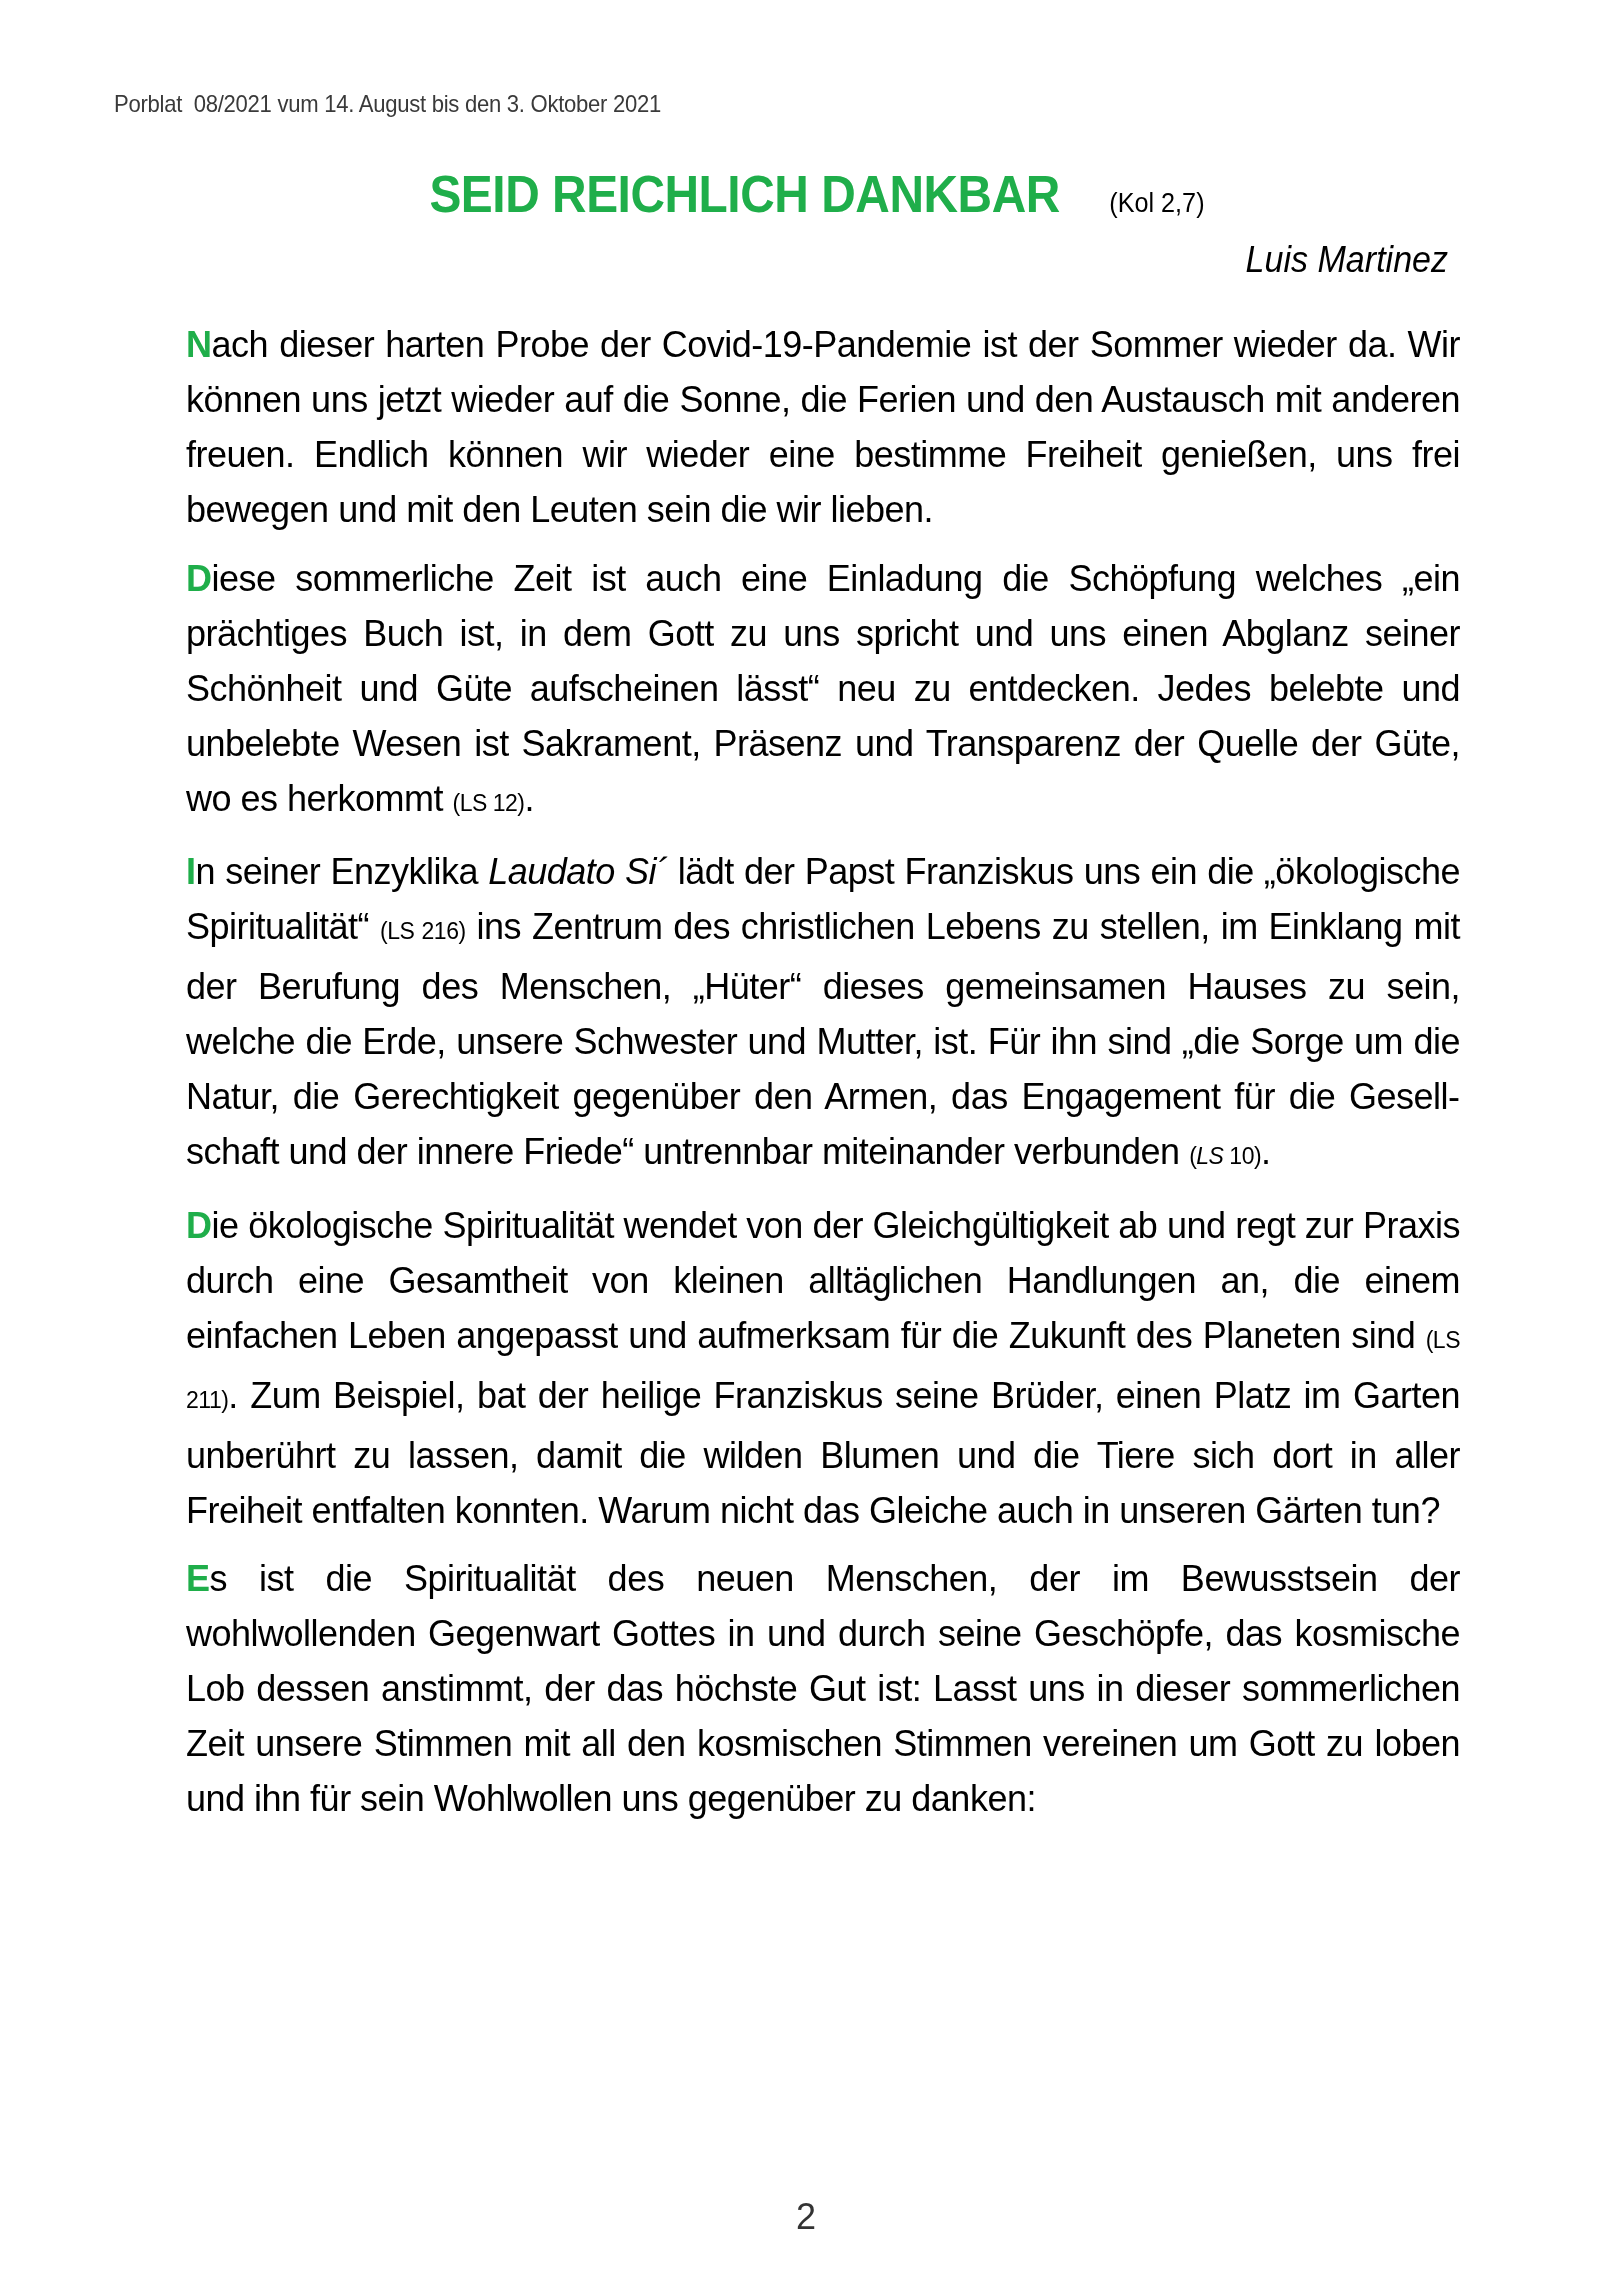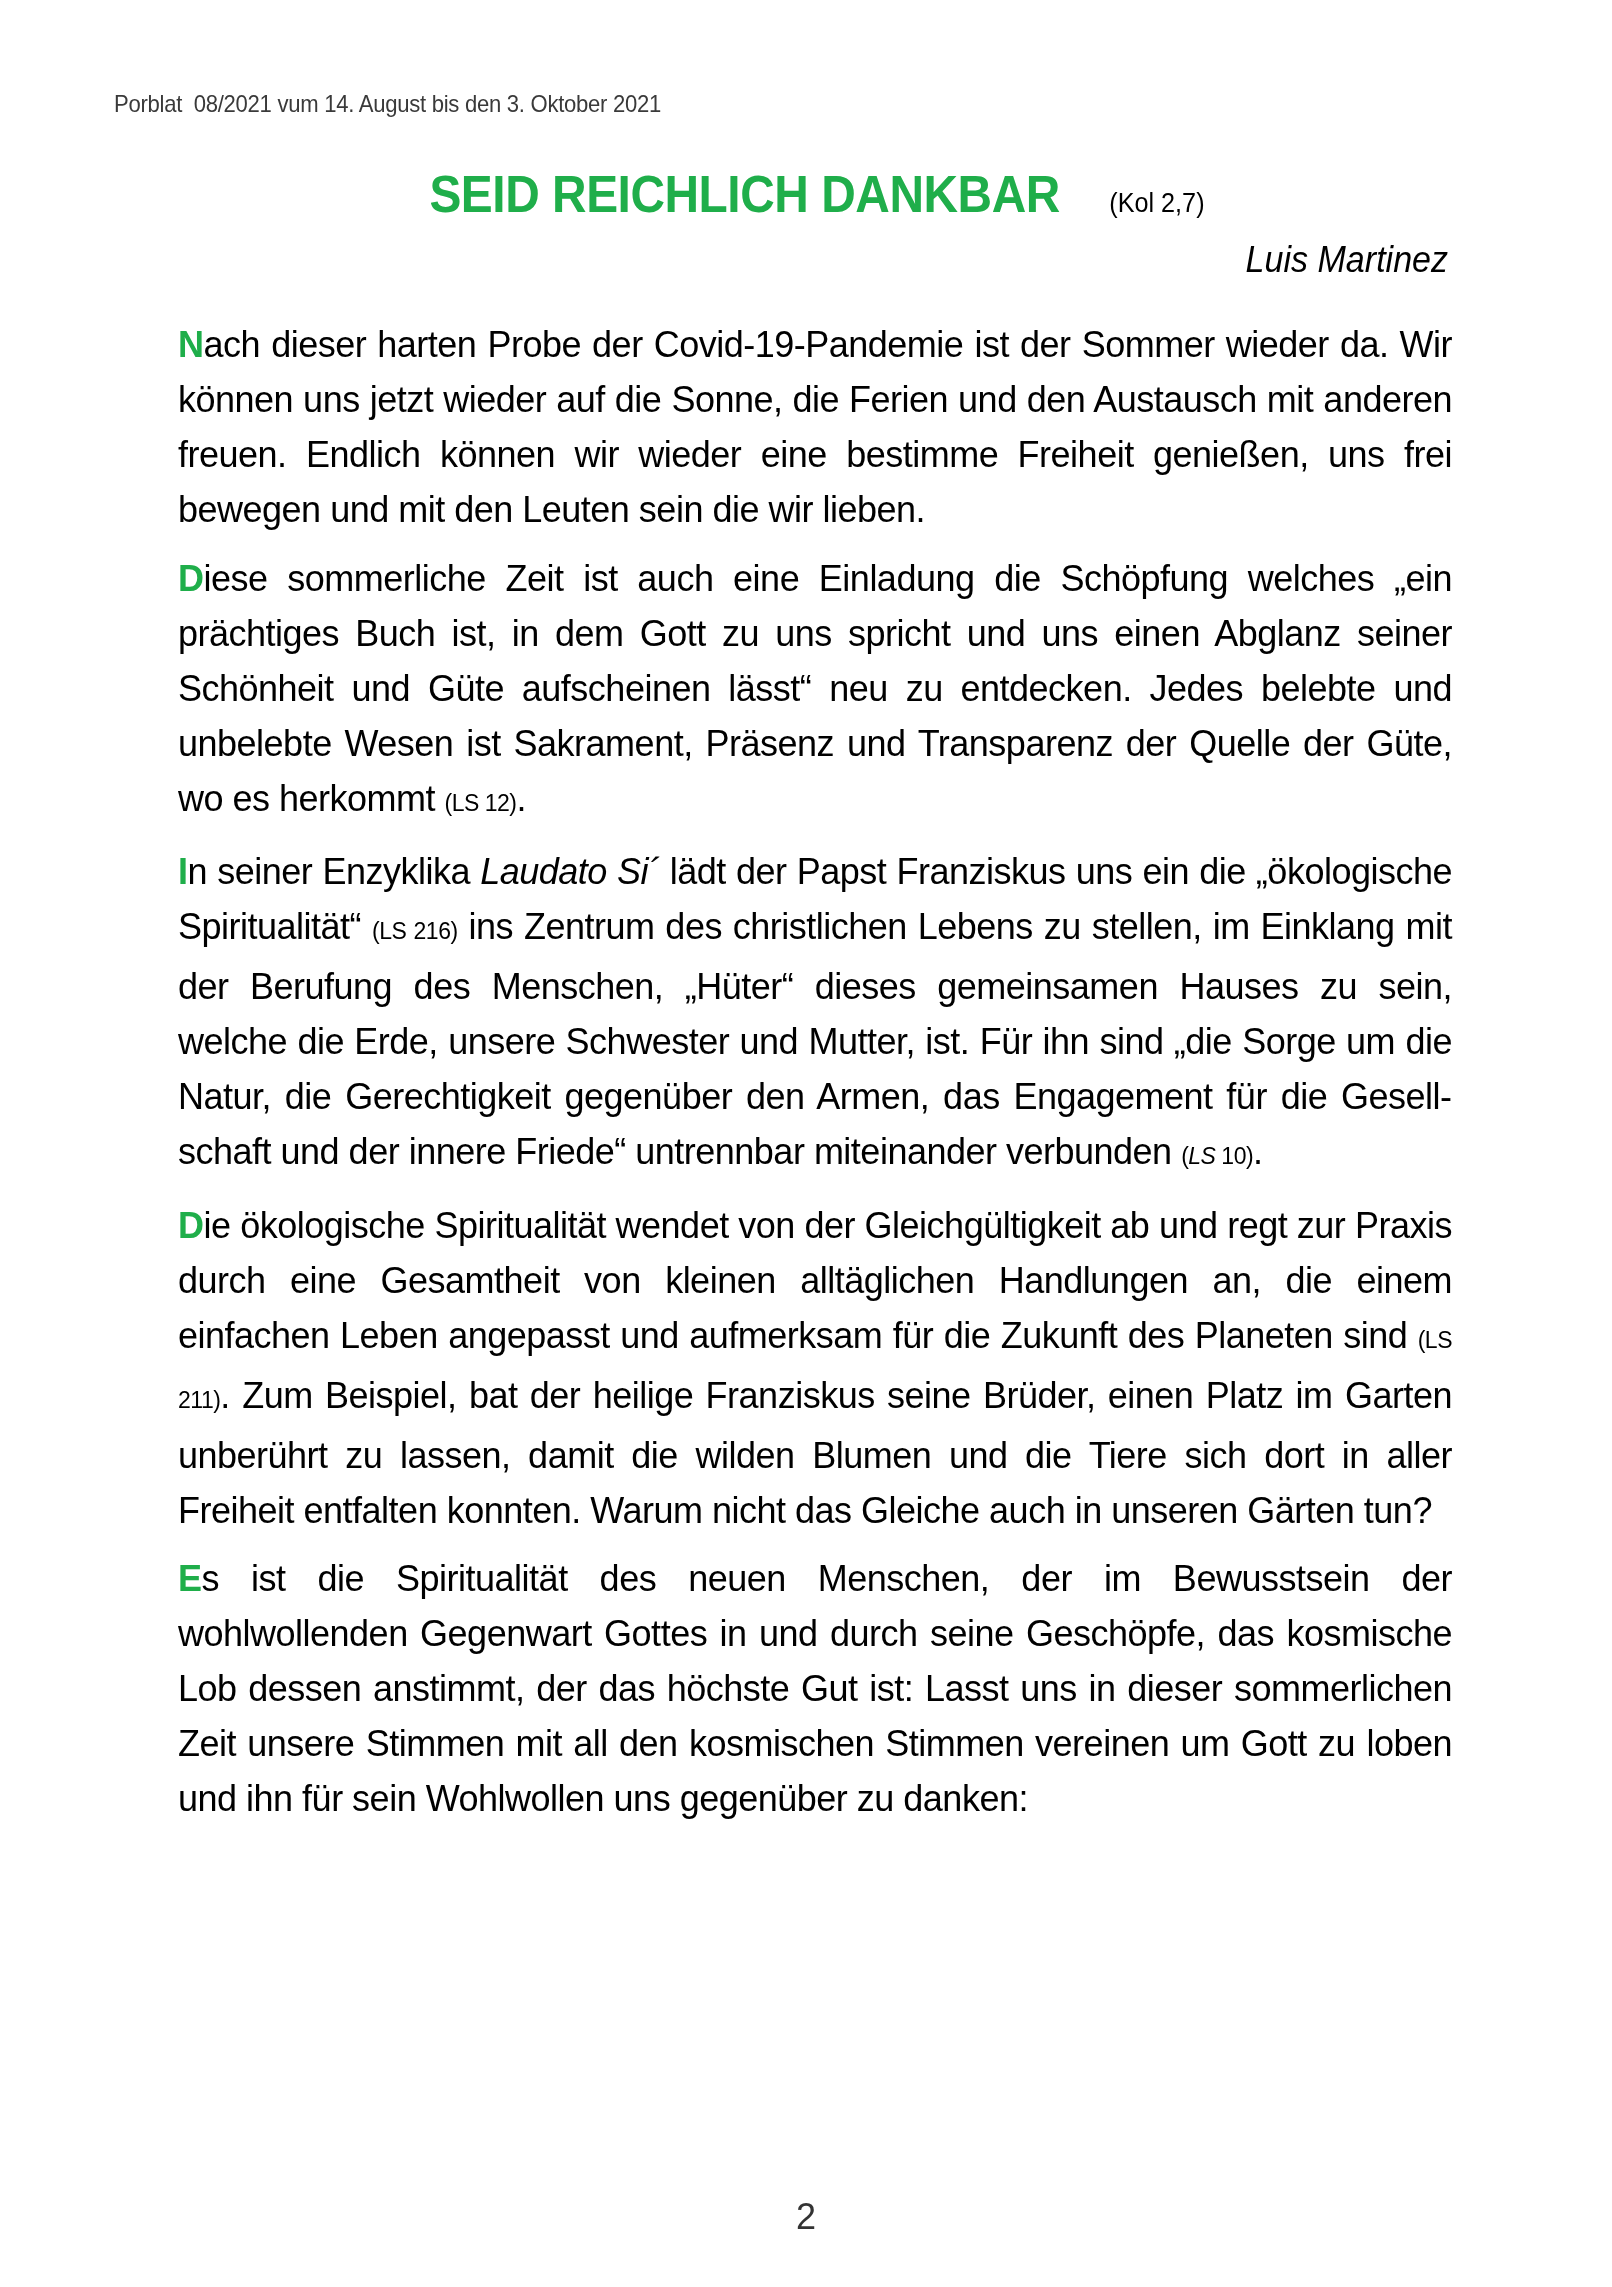--- a/index.html
+++ b/index.html
@@ -59,21 +59,21 @@
       top: 239px;
       font-family: "Liberation Sans", sans-serif;
       font-style: italic;
       font-size: 37px;
       color: #000;
       transform: scaleX(0.92);
       transform-origin: right top;
     }
     .body-text {
       position: absolute;
-      left: 178px;
+      left: 186px;
       width: 1274px;
       top: 317px;
     }
     .para {
       font-family: "Liberation Sans", sans-serif;
       font-size: 36px;
       line-height: 55px;
       text-align: justify;
       margin: 0 0 13.5px 0;
       color: #000;

